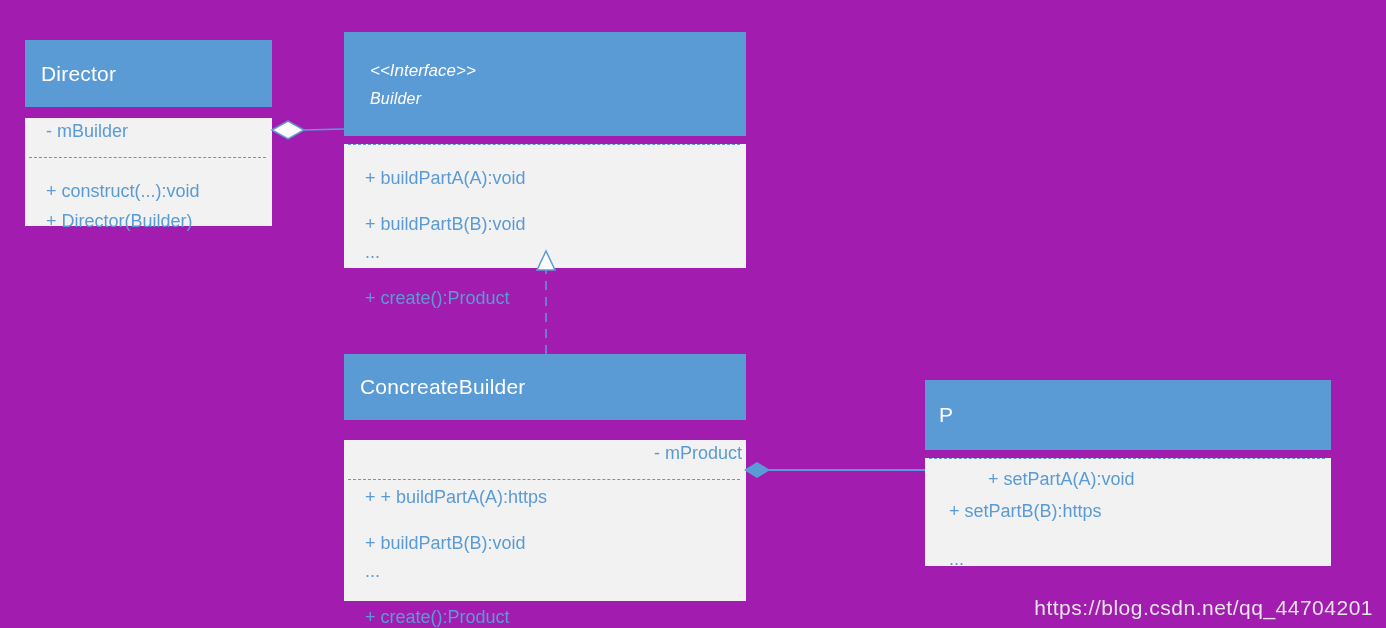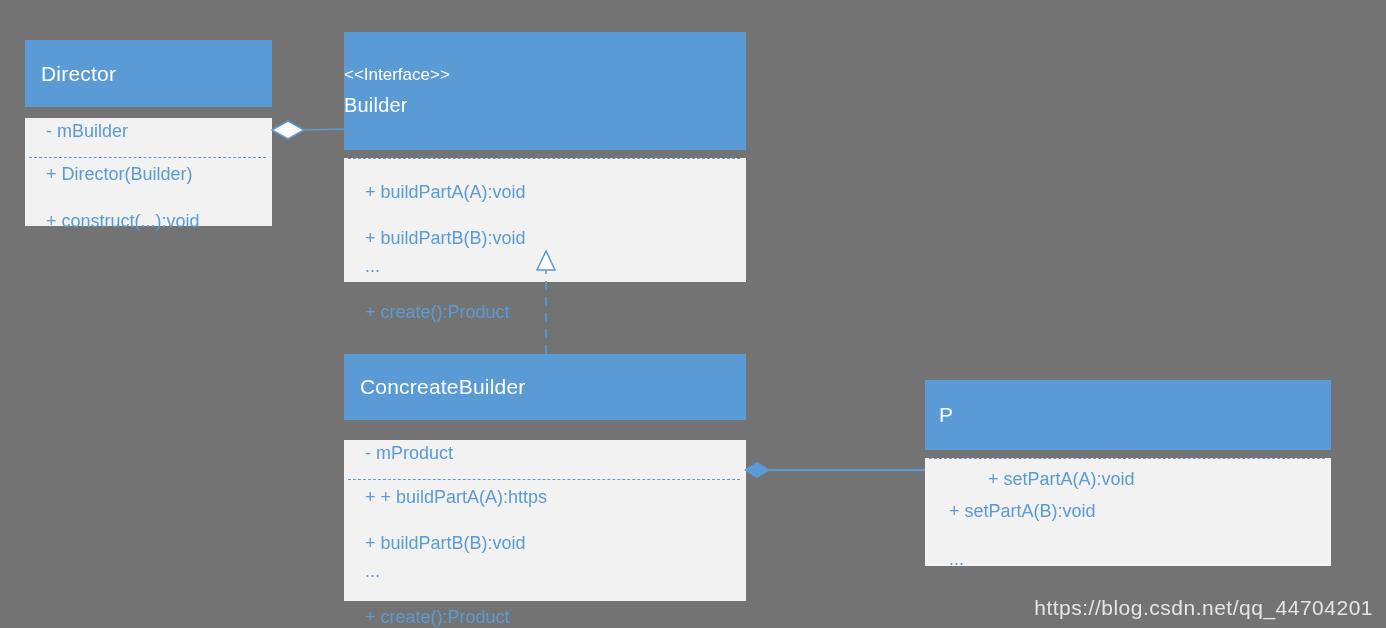--- a/index.html
+++ b/index.html
@@ -1,20 +1,20 @@
 <!DOCTYPE html>
 <html><head>
 <meta charset="utf-8">
 <style>
   html, body { margin: 0; padding: 0; background: #ffffff; }
   .canvas {
     position: relative;
     width: 1386px;
     height: 628px;
-    background: #737373;
+    background: #a21caf;
     overflow: hidden;
     font-family: "Liberation Sans", sans-serif;
   }
   .uml-box { position: absolute; }
   .uml-header {
     background: #5B9BD5;
     color: #ffffff;
     box-sizing: border-box;
     display: flex;
     flex-direction: column;
@@ -59,61 +59,61 @@
 
 <div class="canvas">
 
   <div class="uml-box" style="left:25px; top:40px; width:247px;">
     <div class="uml-header" style="height:67px;">
       <div class="uml-title">Director</div>
     </div>
     <div class="uml-body" style="height:108px;">
       <div class="row" style="margin-top:11px;">- mBuilder</div>
       <div class="uml-divider" style="margin-top:13px;"></div>
+      <div class="row" style="line-height:27px;">+ construct(...):void</div>
       <div class="row" style="margin-top:3px; line-height:27px;">+ Director(Builder)</div>
-      <div class="row" style="line-height:27px;">+ construct(...):void</div>
     </div>
   </div>
 
   <div class="uml-box" style="left:344px; top:32px; width:402px;">
-    <div class="uml-header" style="height:118px; padding-left:0;">
+    <div class="uml-header" style="height:104px; padding-left:26px;font-style:italic;">
       <div class="uml-stereotype">&lt;&lt;Interface&gt;&gt;</div>
-      <div class="uml-title" style="font-size:20px;">Builder</div>
+      <div class="uml-title" style="font-size:16px;">Builder</div>
     </div>
     <div class="uml-body" style="height:124px;">
       <div class="uml-divider" style="margin-top:8px;"></div>
       <div class="row" style="">+ buildPartA(A):void</div>
       <div class="row">+ buildPartB(B):void</div>
       <div class="row" style="margin-top:2px;">...</div>
       <div class="row">+ create():Product</div>
     </div>
   </div>
 
   <div class="uml-box" style="left:344px; top:354px; width:402px;">
     <div class="uml-header" style="height:66px; ">
       <div class="uml-title">ConcreateBuilder</div>
     </div>
     <div class="uml-body" style="height:161px;">
-      <div class="row" style="">- mProduct</div>
+      <div class="row" style="text-align:right;">- mProduct</div>
       <div class="uml-divider" style="margin-top:13px;"></div>
       <div class="row" style="margin-top:4px;">+ + buildPartA(A):https</div>
       <div class="row">+ buildPartB(B):void</div>
       <div class="row" style="margin-top:2px;">...</div>
       <div class="row">+ create():Product</div>
     </div>
   </div>
 
   <div class="uml-box" style="left:925px; top:380px; width:406px;">
     <div class="uml-header" style="height:70px; padding-left:14px;">
       <div class="uml-title">P</div>
     </div>
     <div class="uml-body" style="height:108px; padding-left:24px;">
       <div class="uml-divider" style="margin-top:8px; margin-left:-20px;"></div>
       <div class="row-wide" style="margin-top:4px;margin-left:39px;">+ setPartA(A):void</div>
-      <div class="row-wide">+ setPartA(B):void</div>
+      <div class="row-wide">+ setPartB(B):https</div>
       <div class="row" style="line-height:24px;">...</div>
     </div>
   </div>
 
   <svg class="connector-layer" width="1386" height="628" viewBox="0 0 1386 628">
 
     <g>
       <line x1="303" y1="130" x2="344" y2="129" stroke="#5B9BD5" stroke-width="1.5"></line>
       <polygon points="272,130 288,121 304,130 288,139" fill="#ffffff" stroke="#5B9BD5" stroke-width="1.5"></polygon>
     </g>

